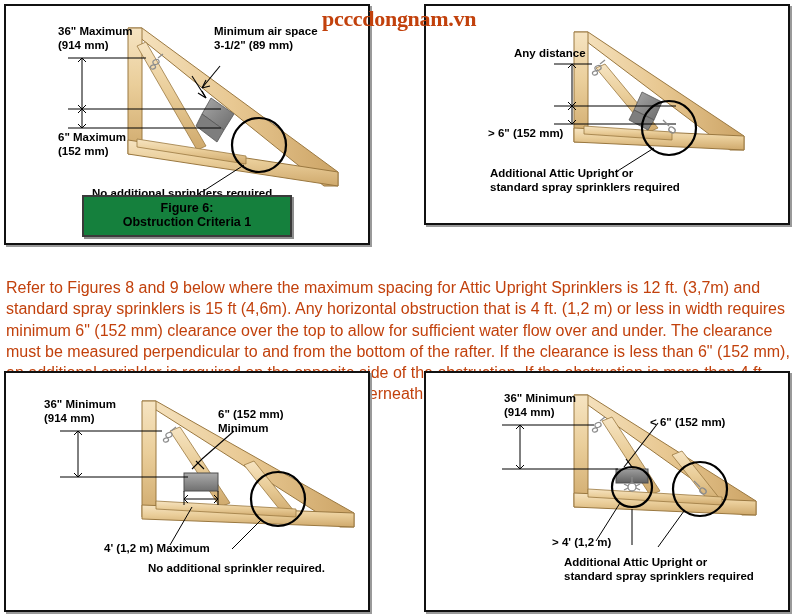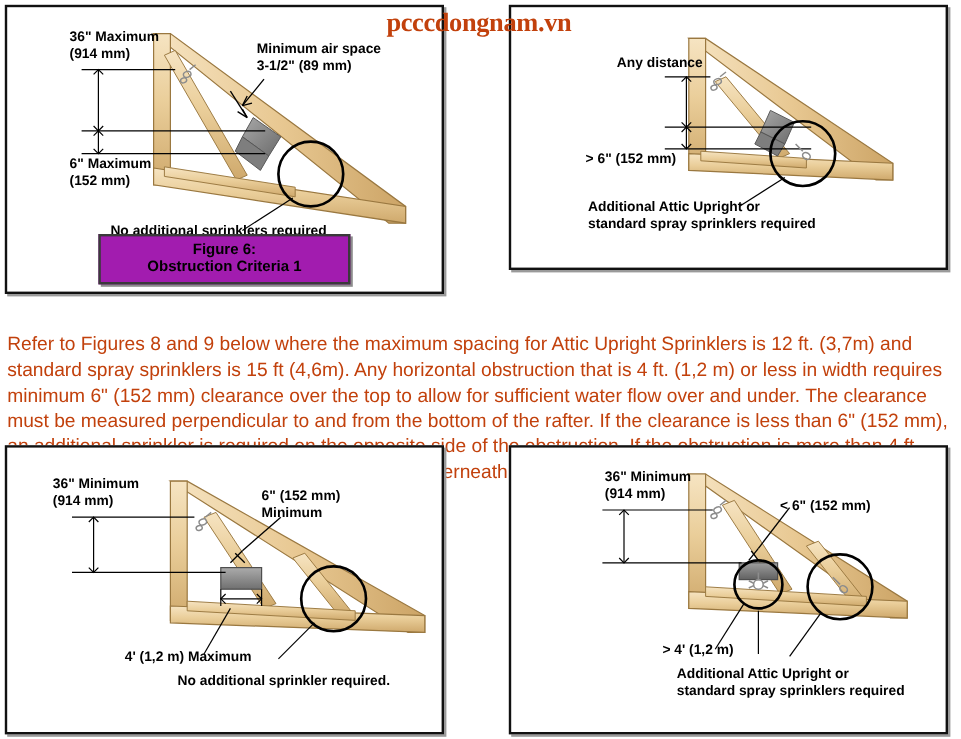--- a/index.html
+++ b/index.html
@@ -47,21 +47,21 @@
     left: 0; top: 0; right: 0; bottom: 0;
   }
 
   
   .caption-box {
     position: absolute;
     left: 50%;
     transform: translateX(-50%);
     bottom: 6px;
     width: 210px;
-    background: #a21caf;
+    background: #15803d;
     border: 2px solid #3a3a3a;
     box-sizing: border-box;
     text-align: center;
     padding: 4px 2px 5px 2px;
     box-shadow: 2px 2px 0 #8d8d8d;
   }
   .caption-line {
     font-size: 12.5px;
     font-weight: bold;
     color: #000;
@@ -173,21 +173,21 @@
 
         <path d="M238,159 L196,186" stroke="#000" stroke-width="1" fill="none"></path>
       </svg>
     </div>
 
     <div class="lbl" style="left:52px; top:18px;">
       <span>36" Maximum</span><br>
       <span>(914 mm)</span>
     </div>
 
-    <div class="lbl" style="left:208px; top:18px;margin-top:10px;">
+    <div class="lbl" style="left:208px; top:18px;">
       <span>Minimum air space</span><br>
       <span>3-1/2" (89 mm)</span>
     </div>
 
     <div class="lbl" style="left:52px; top:124px;">
       <span>6" Maximum</span><br>
       <span>(152 mm)</span>
     </div>
 
     <div class="lbl" style="left:86px; top:180px;">No additional sprinklers required</div>

